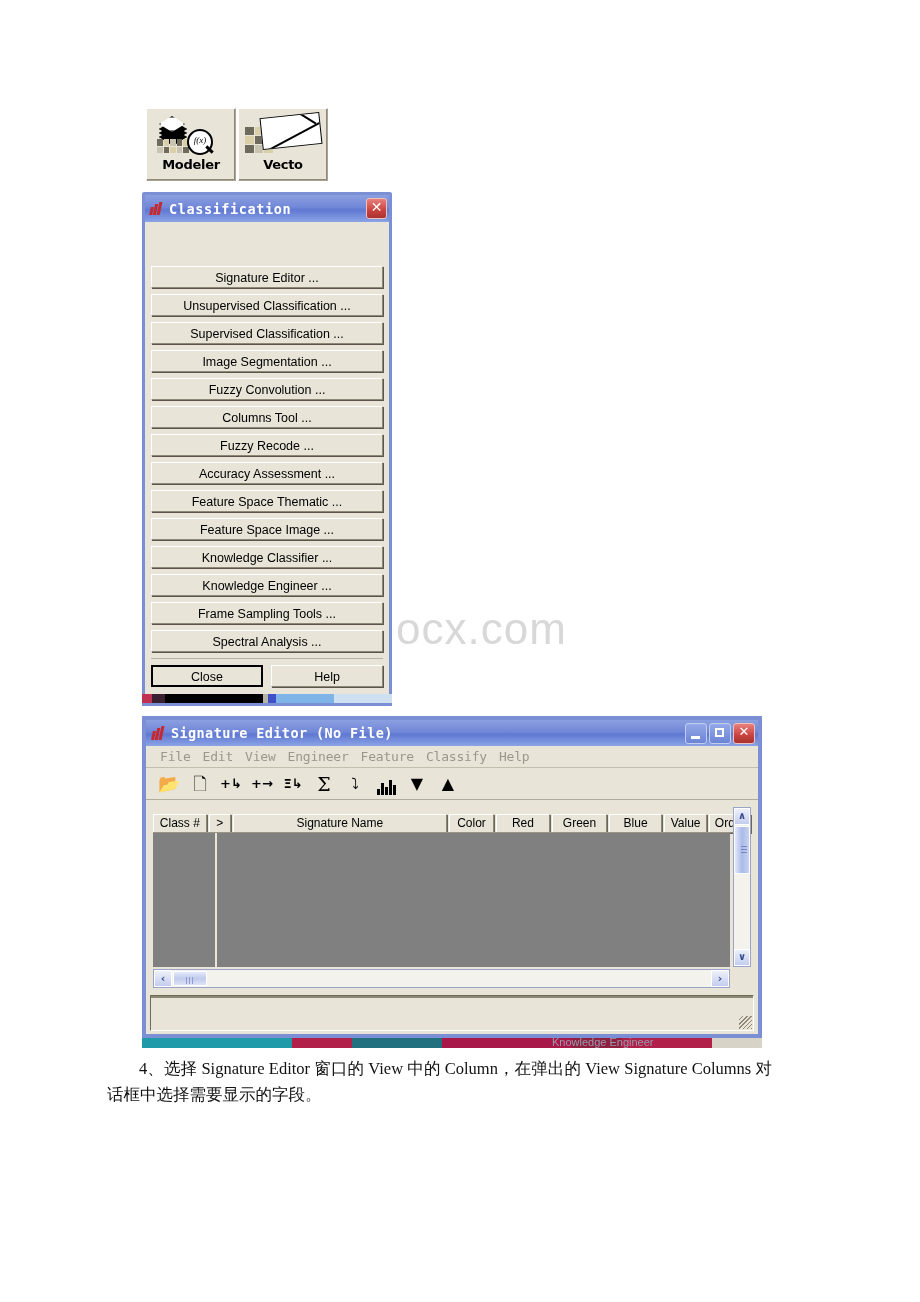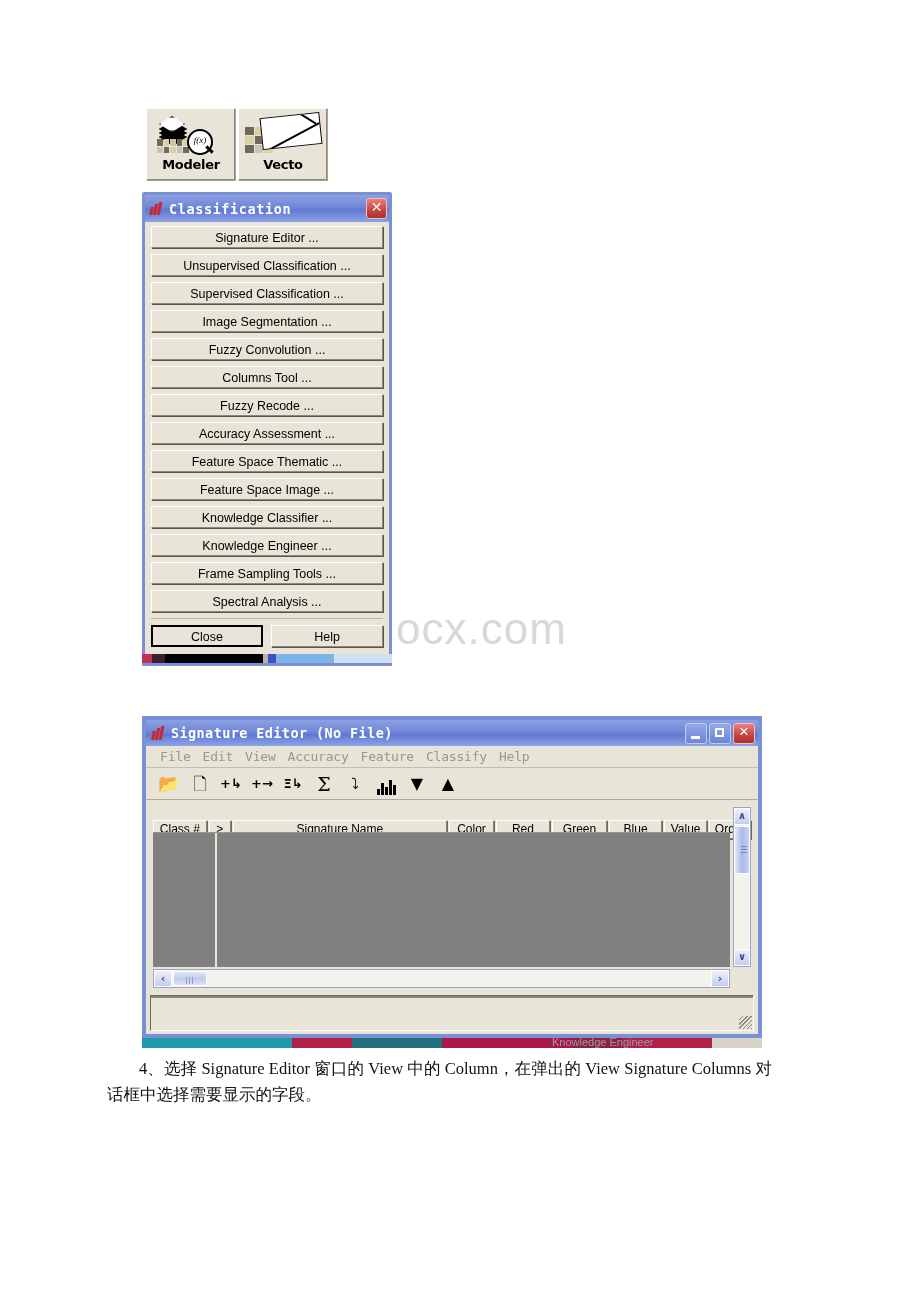--- a/index.html
+++ b/index.html
@@ -221,20 +221,21 @@
     font-family: "DejaVu Sans", sans-serif;
     font-size: 14px;
     font-weight: bold;
     text-align: center;
     line-height: 17px;
     cursor: pointer;
     flex: 0 0 auto;
   }
   .cls-body {
     padding: 4px 6px 5px 6px;
+    margin-top: 40px;
   }
   .cls-btn {
     display: block;
     width: 100%;
     height: 22px;
     margin-bottom: 6px;
     background: #e8e4d8;
     border: 1px solid #ffffff;
     border-right-color: #8d8775;
     border-bottom-color: #8d8775;
@@ -381,21 +382,21 @@
     left: 4px; right: 4px;
     top: 85px;
     bottom: 45px;
     background: #e8e4d8;
     padding: 2px 3px 0 3px;
     box-sizing: border-box;
   }
   .se-header-row {
     display: flex;
     height: 32px;
-    align-items: flex-end;
+    align-items: center;
   }
   .hcell {
     background: #e8e4d8;
     border: 1px solid #ffffff;
     border-right-color: #8d8775;
     border-bottom-color: #8d8775;
     box-shadow: 1px 1px 0 #6b6658;
     margin-right: 2px;
     font-family: "Liberation Sans", sans-serif;
     font-size: 12px;
@@ -692,21 +693,21 @@
       <span class="sys-btn min"></span>
       <span class="sys-btn max"></span>
       <span class="sys-btn cls">✕</span>
     </span>
   </div>
 
   <div class="se-menubar">
     <span class="menu-item">File</span>
     <span class="menu-item">Edit</span>
     <span class="menu-item">View</span>
-    <span class="menu-item">Accuracy</span>
+    <span class="menu-item">Engineer</span>
     <span class="menu-item">Feature</span>
     <span class="menu-item">Classify</span>
     <span class="menu-item">Help</span>
   </div>
 
   <div class="se-toolbar">
     <span class="tb-icon folder">📂</span>
     <span class="tb-icon">🗋</span>
     <span class="tb-icon" style="font-size:13px;font-weight:bold">+↳</span>
     <span class="tb-icon" style="font-size:13px;font-weight:bold">+→</span>

